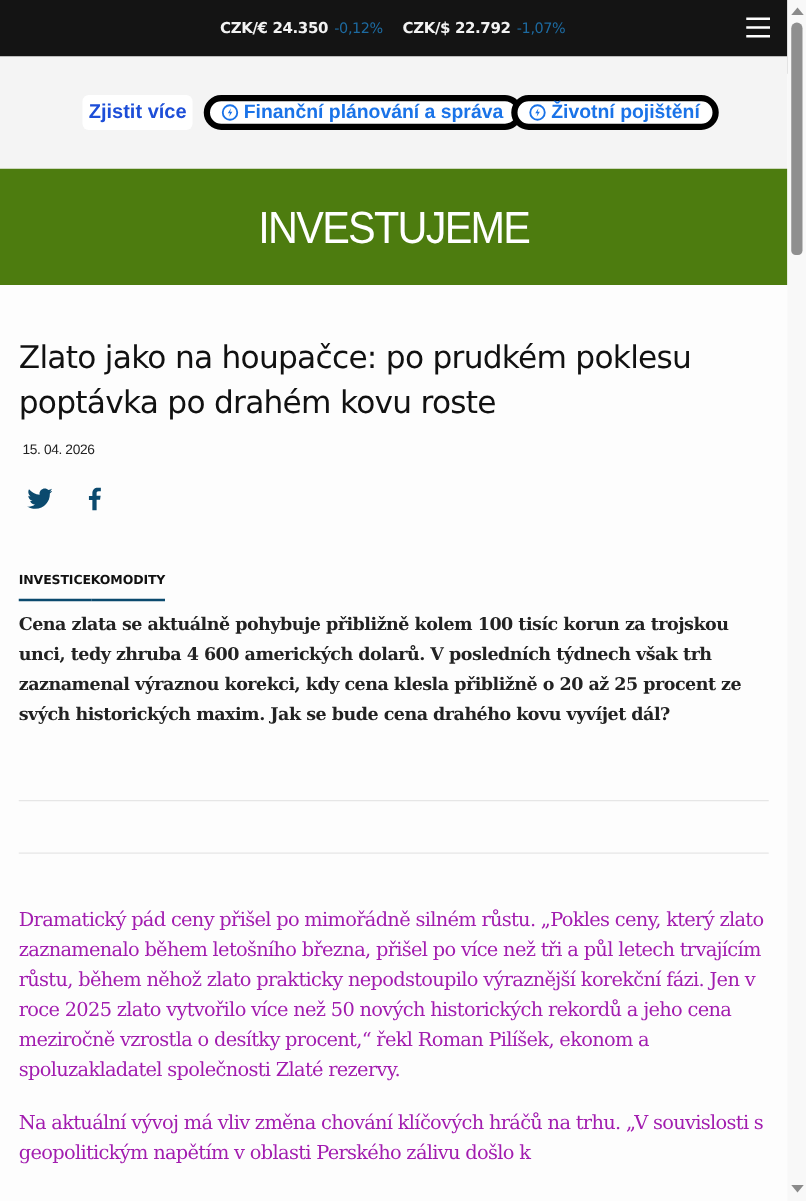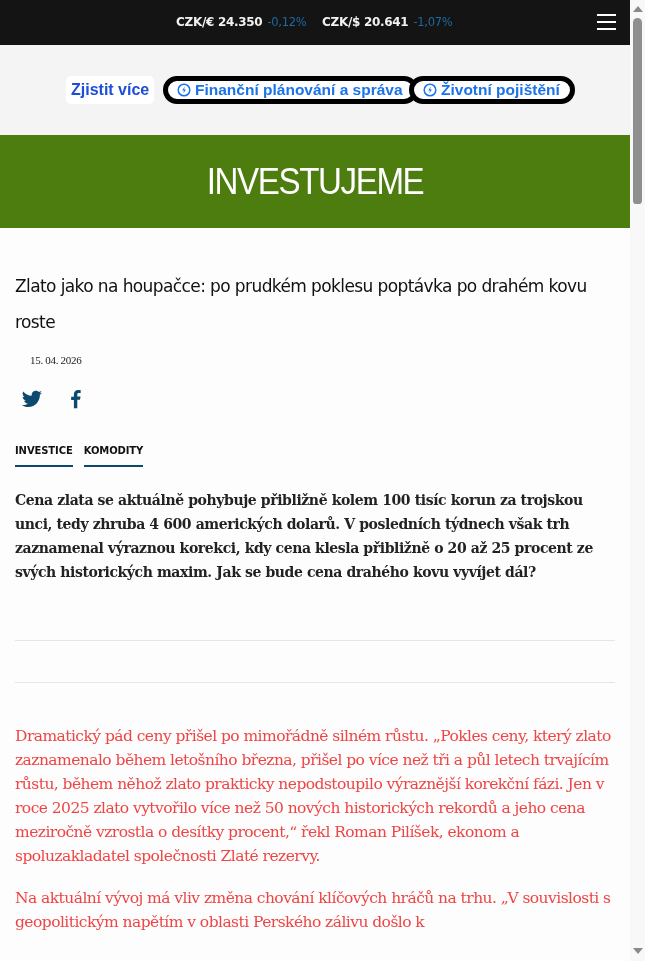--- a/index.html
+++ b/index.html
@@ -27,53 +27,53 @@
     .chip-1 { left: 163px; }
     .chip-2 { left: 409px; }
     .chip svg { width: 14px; height: 14px; flex: none; }
 
     
     .brand { position: absolute; left: 0; top: 135px; width: 630px; height: 93px; background: #4d7c0f; }
     .brand .logo { position: absolute; left: 0; right: 0; top: 26px; text-align: center; font-family: "Liberation Sans", sans-serif; font-size: 36px; font-weight: normal; color: #fff; letter-spacing: -1.5px; transform: scaleX(0.92); }
 
     
     .article { position: absolute; left: 15px; top: 228px; width: 600px; }
-    .title { position: absolute; left: 0; top: 40px; width: 605px; font-family: "DejaVu Sans", sans-serif; font-size: 17px; font-weight: normal; line-height: 36px; color: #111; letter-spacing: -0.6px; }
-    .date { position: absolute; left: 15px; top: 126px; font-family: Liberation Serif, serif; font-size: 11px; color: #222; letter-spacing: -0.3px; }
+    .title { position: absolute; left: 0; top: 40px; width: 605px; font-family: "DejaVu Sans", sans-serif; font-size: 25px; font-weight: normal; line-height: 36px; color: #111; letter-spacing: -0.6px; }
+    .date { position: absolute; left: 3px; top: 126px; font-family: Liberation Sans, sans-serif; font-size: 11px; color: #222; letter-spacing: -0.3px; }
     .social { position: absolute; left: 6px; top: 160px; display: flex; gap: 22px; align-items: center; }
     .social .icon { width: 22px; height: 22px; cursor: pointer; display: block; }
-    .tags { position: absolute; left: 0; top: 217px; display: flex; gap: 11px; }
+    .tags { position: absolute; left: 0; top: 231px; display: flex; }
     .tag { font-family: "DejaVu Sans", sans-serif; font-size: 10px; font-weight: bold; color: #111; padding-bottom: 9px; border-bottom: 2px solid #0b4a6e; letter-spacing: -0.1px; cursor: pointer; }
 
     .perex { position: absolute; left: 0; top: 260px; width: 605px; font-family: "DejaVu Serif", serif; font-size: 14px; font-weight: bold; line-height: 24px; color: #222; letter-spacing: -0.4px; }
     .divider { position: absolute; left: 0; width: 600px; height: 1px; background: #e6e6e6; }
     .div-1 { top: 412px; }
     .div-2 { top: 454px; }
 
-    .body-p { position: absolute; left: 0; width: 610px; font-family: "DejaVu Serif", serif; font-size: 15.5px; line-height: 24px; color: #ef4444; letter-spacing: -0.55px; }
+    .body-p { position: absolute; left: 0; width: 610px; font-family: "DejaVu Serif", serif; font-size: 15.5px; line-height: 24px; color: #a21caf; letter-spacing: -0.55px; }
     .p1 { top: 496px; }
     .p2 { top: 658px; }
 
     
     .scrollbar { position: absolute; left: 630px; top: 0; width: 15px; height: 961px; background: #f8f8f8; }
     .scroll-up { position: absolute; left: 3px; top: 6px; width: 0; height: 0; border-left: 5px solid transparent; border-right: 5px solid transparent; border-bottom: 6px solid #8a8a8a; cursor: pointer; }
     .scroll-down { position: absolute; left: 3px; top: 948px; width: 0; height: 0; border-left: 5px solid transparent; border-right: 5px solid transparent; border-top: 6px solid #8a8a8a; cursor: pointer; }
     .scroll-thumb { position: absolute; left: 3px; top: 18px; width: 9px; height: 186px; background: #8f8f8f; border-radius: 5px 5px 4px 4px; cursor: pointer; }
   </style>
 </head>
 <body>
 
 <div class="page">
 
   <div class="ticker">
     <div class="rate rate-eur">
       <span>CZK/€ 24.350</span><span class="chg">-0,12%</span>
     </div>
     <div class="rate rate-usd">
-      <span>CZK/$ 20.641</span><span class="chg">-1,07%</span>
+      <span>CZK/$ 22.792</span><span class="chg">-1,07%</span>
     </div>
     <div class="hamburger">
       <span></span>
       <span></span>
       <span></span>
     </div>
   </div>
 
   <div class="promo">
     <div class="chip-label">Zjistit více</div>

